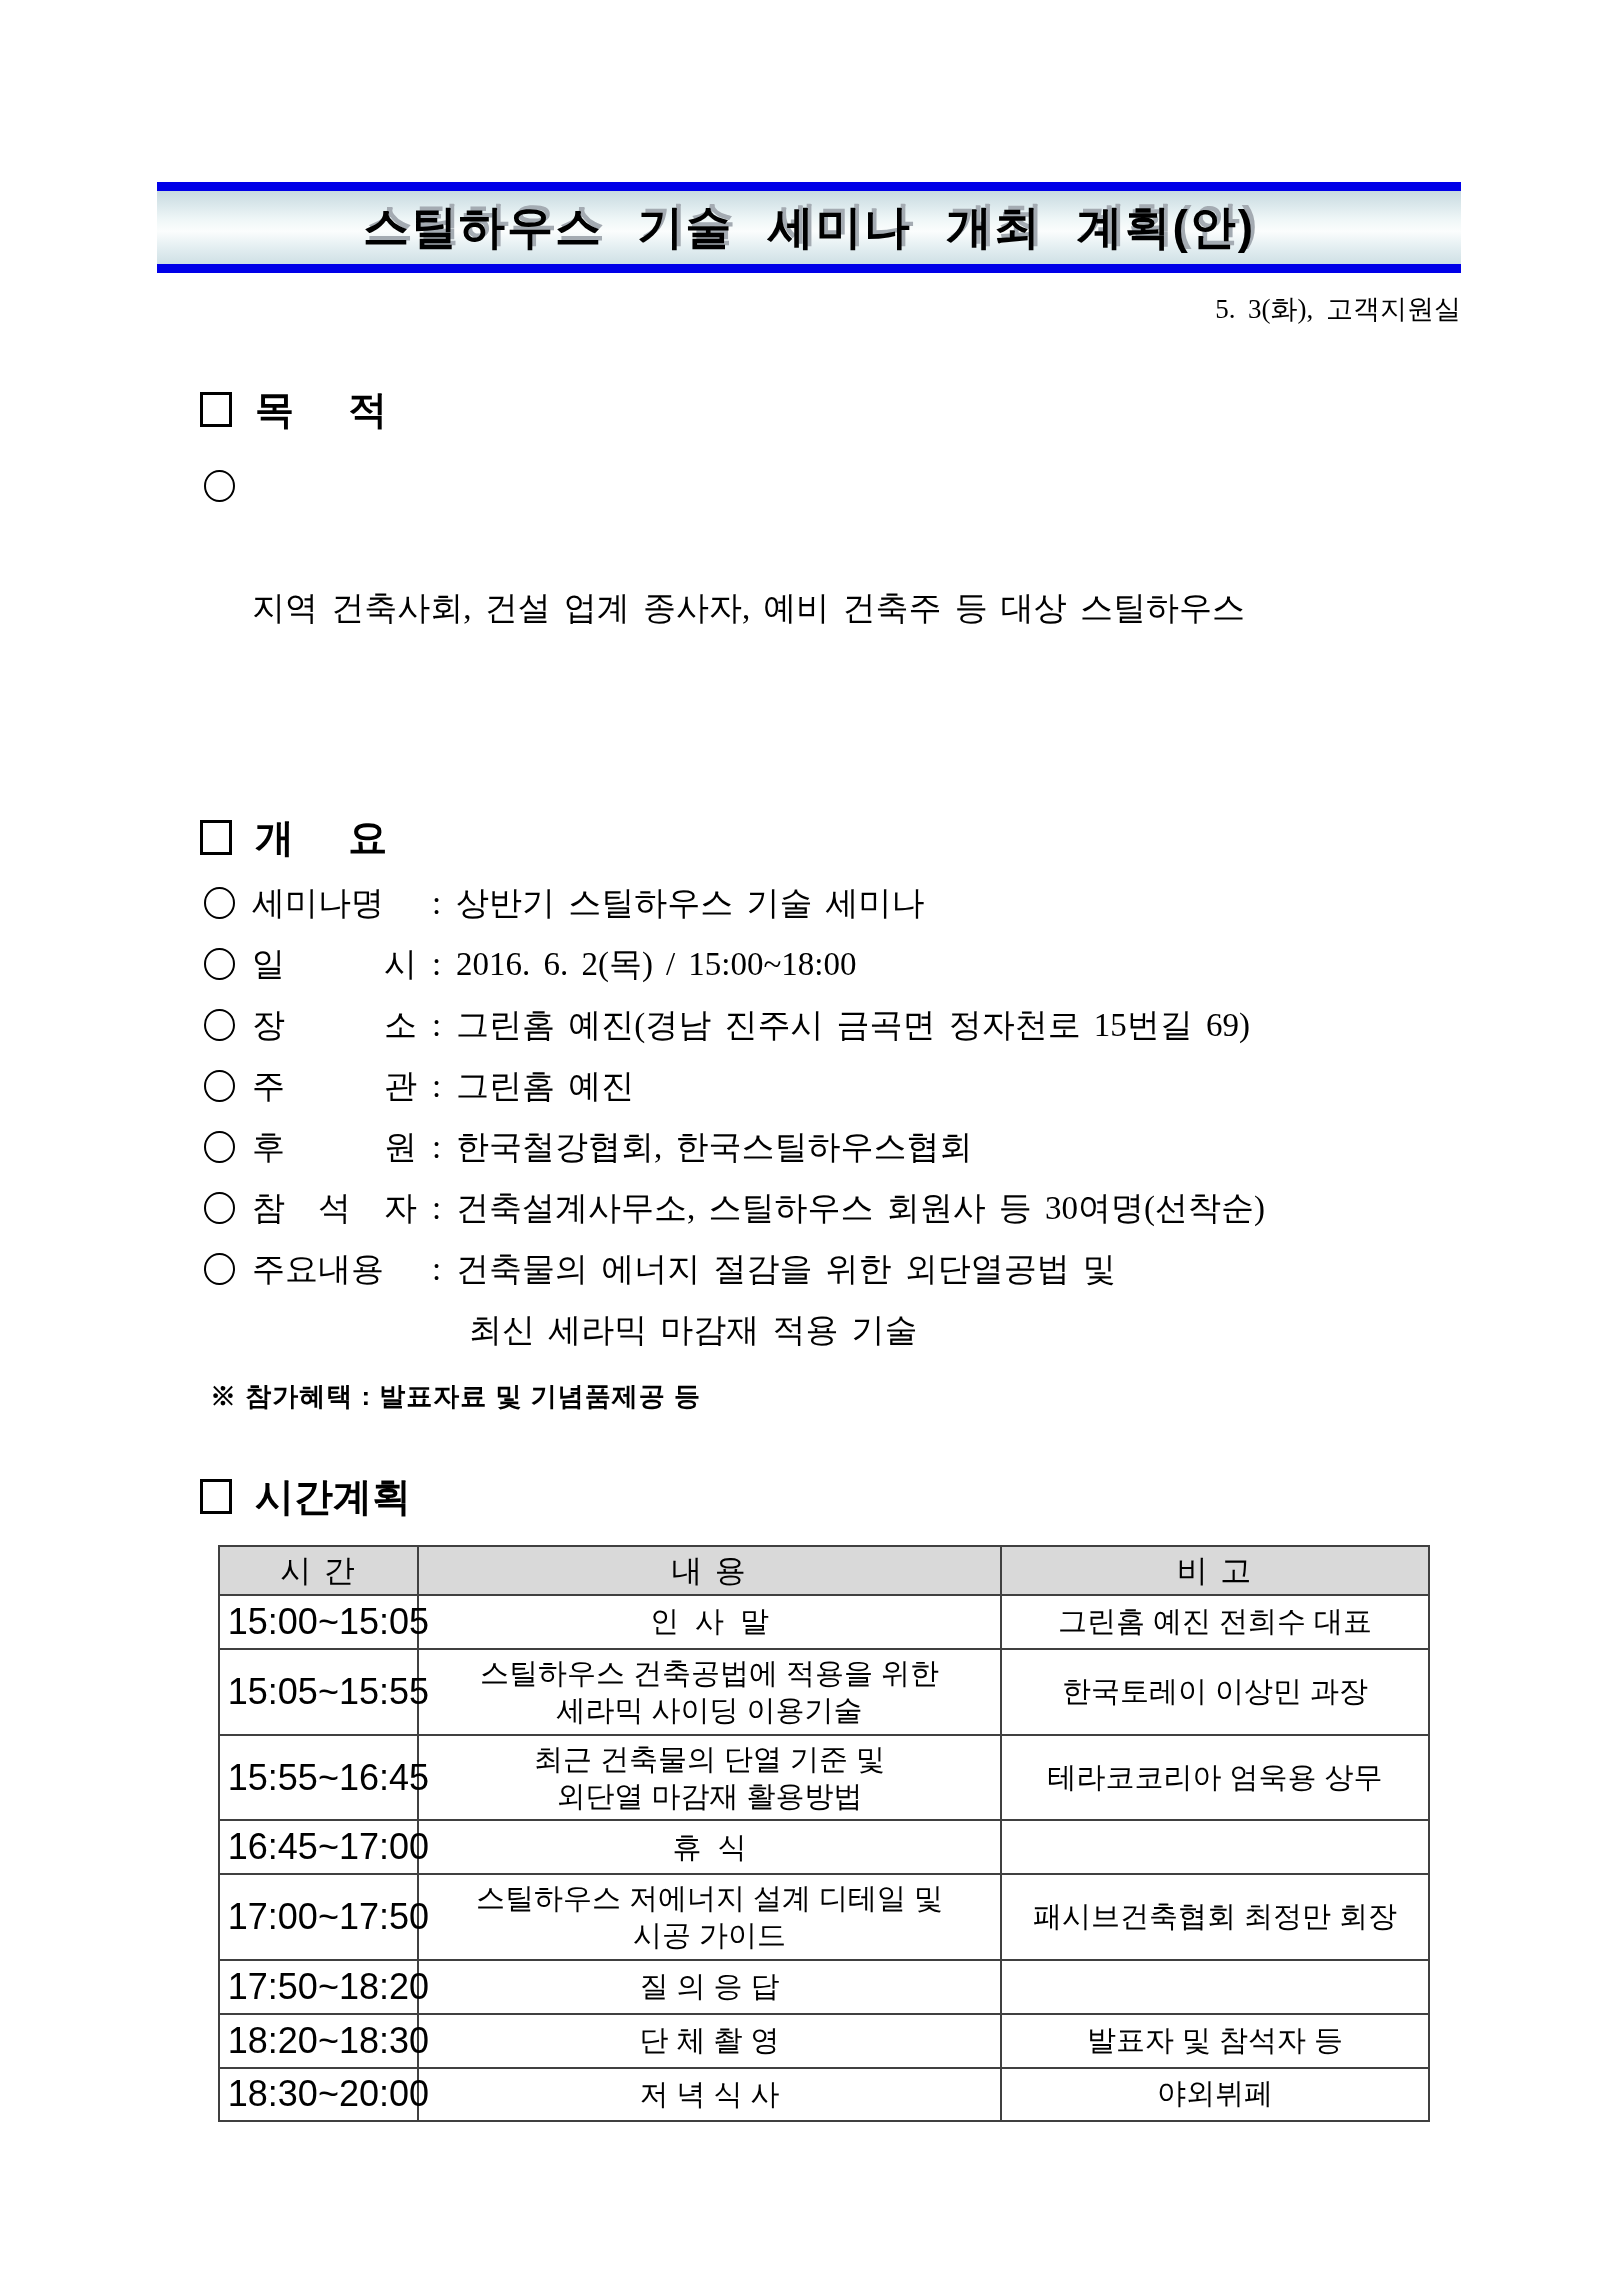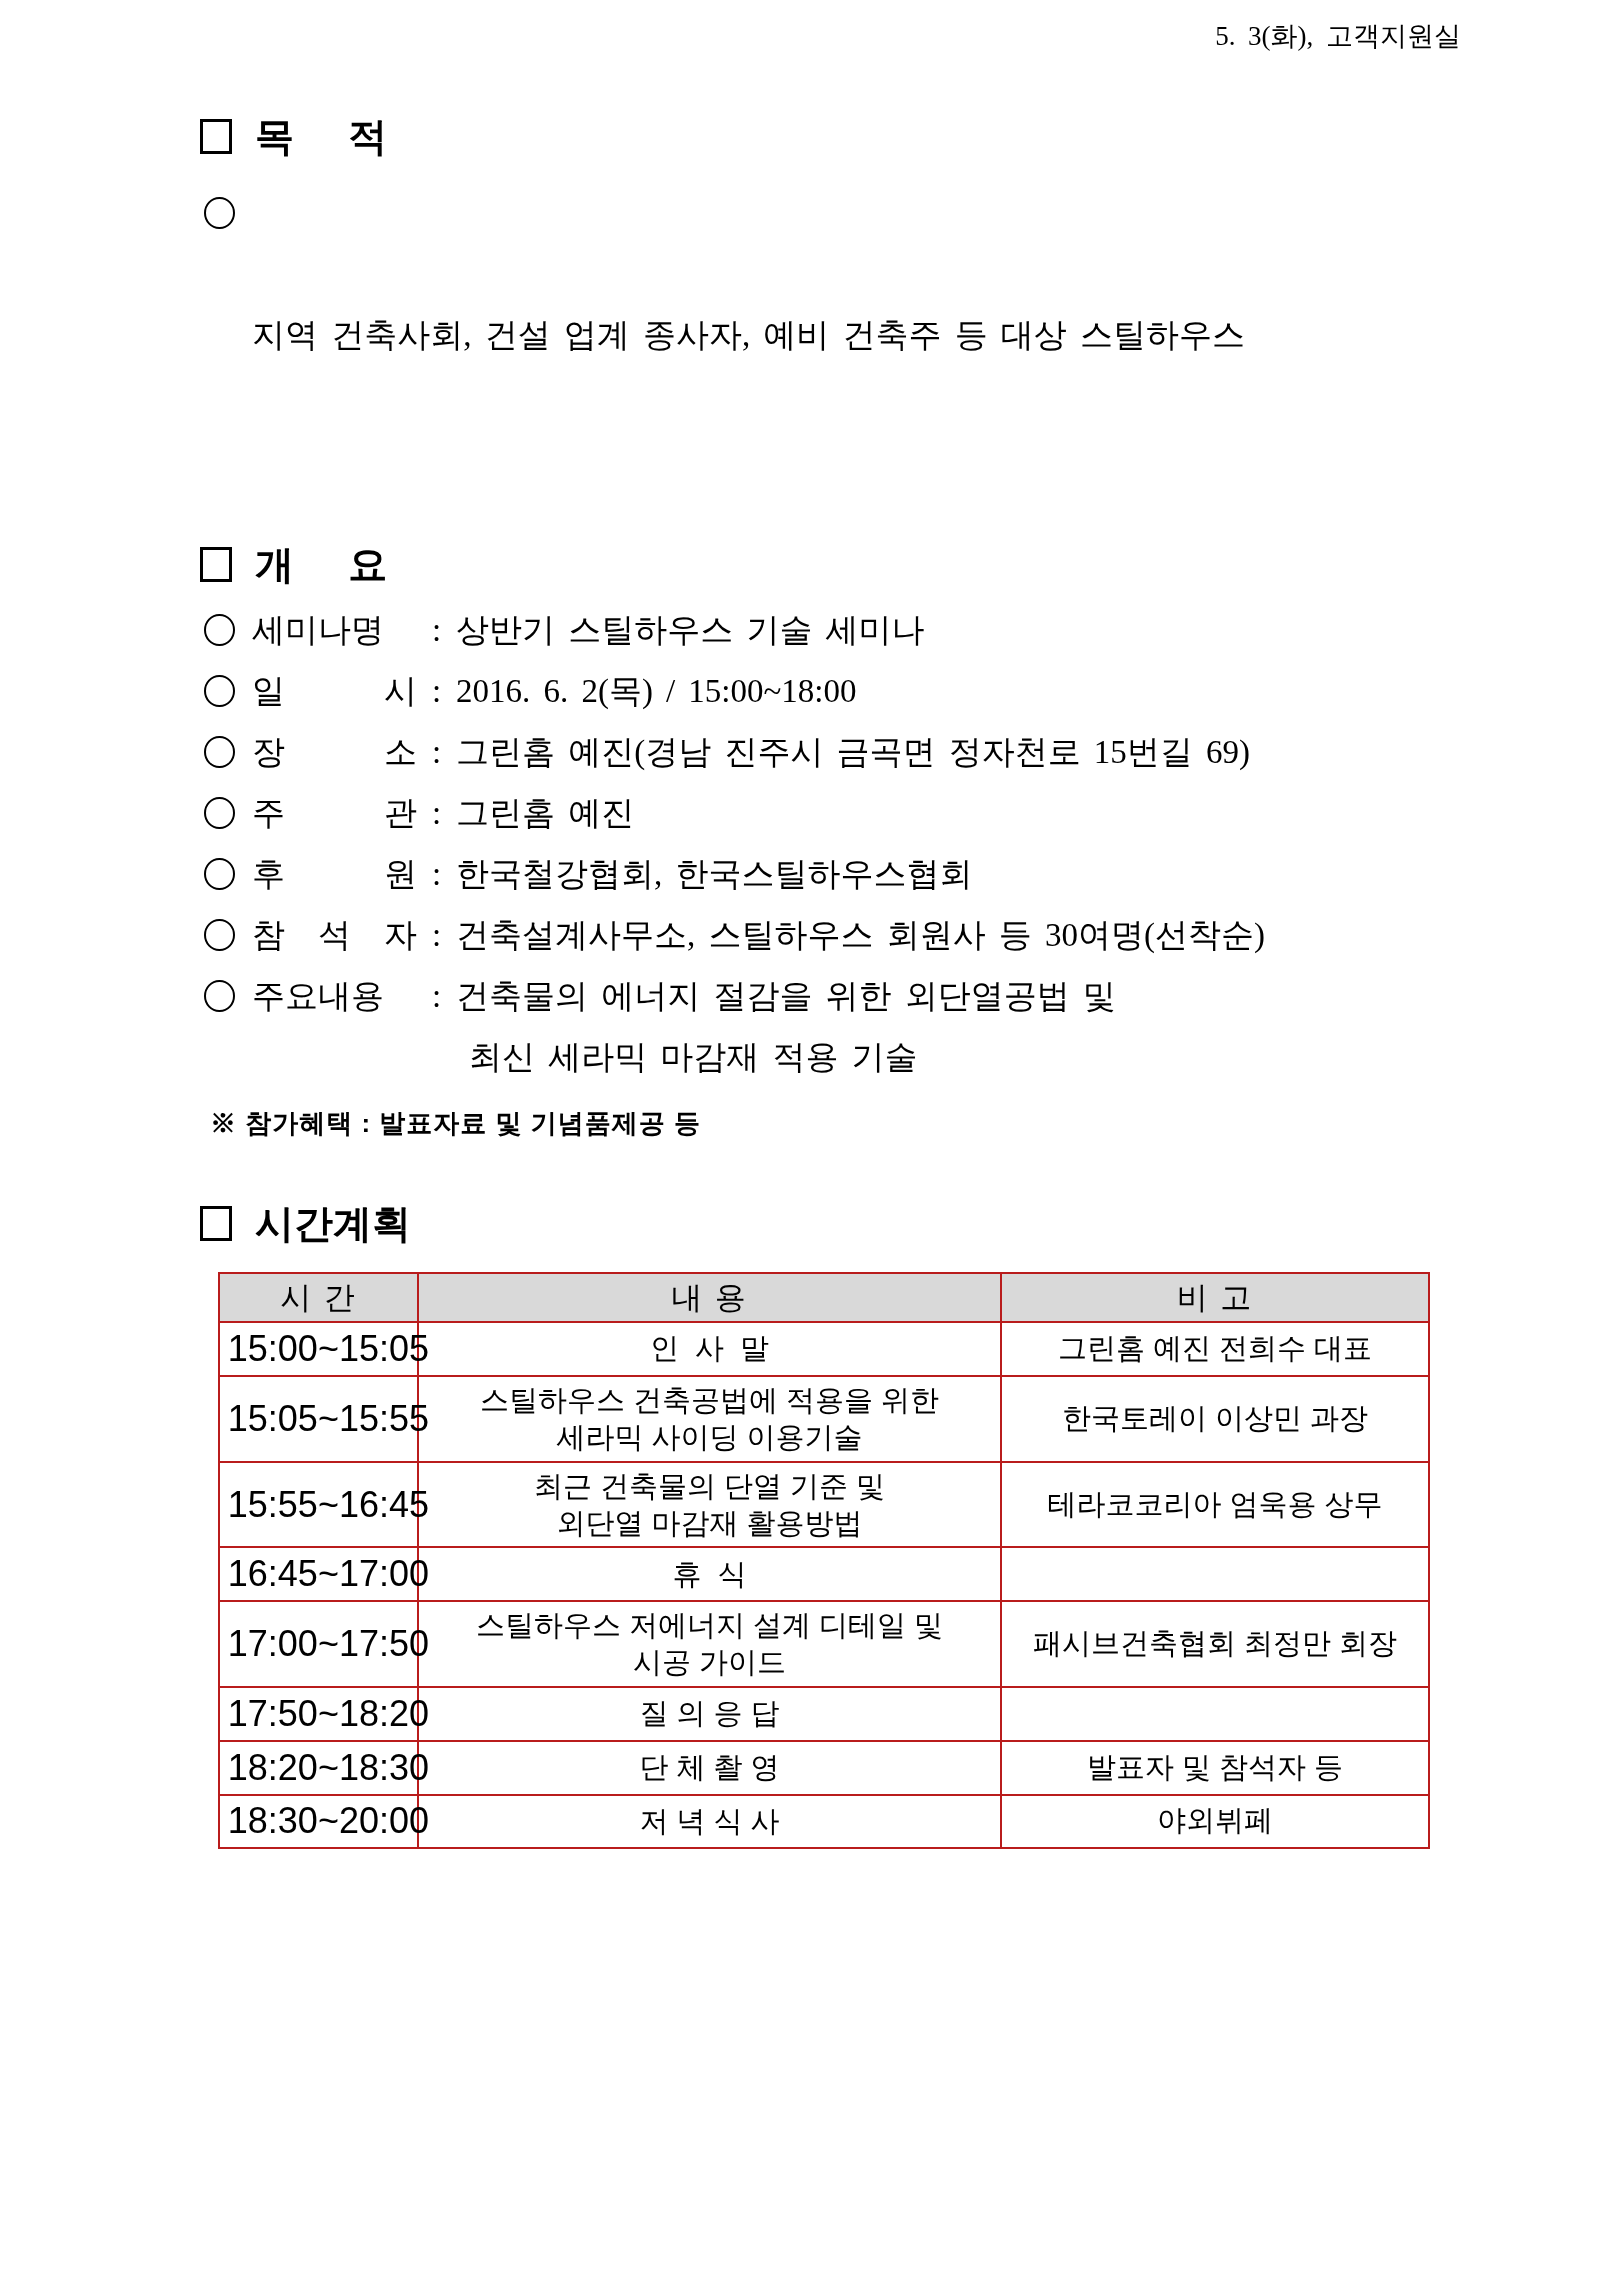--- a/index.html
+++ b/index.html
@@ -52,38 +52,41 @@
   .benefit-note {
     margin-top:17.6px; margin-left:53px; font-family:"Liberation Sans", sans-serif;
     font-weight:700; font-size:26px; line-height:35px; letter-spacing:1px; white-space:pre-wrap;
   }
   
   .sched-table {
     margin-top:25.5px; margin-left:61px; width:1210px; border-collapse:collapse;
     table-layout:fixed; font-family:"Liberation Sans", sans-serif;
     border:2.9px solid #000;
   }
-  .sched-table th, .sched-table td { border:2px solid #b91c1c; text-align:center; vertical-align:middle; }
+  .sched-table th, .sched-table td { border:2px solid #404040; text-align:center; vertical-align:middle; }
   .sched-table thead th {
     background:#d9d9d9; height:45px; font-weight:400; font-size:31px;
     letter-spacing:2px; white-space:pre-wrap;
   }
   .col-time { width:199px; }
   .col-content { width:583px; }
   .col-note { width:428px; }
   .sched-table td { padding:4.9px 7.8px; }
   .td-time { font-size:36px; }
   .cell-line { font-size:29px; line-height:37px; white-space:pre-wrap; }
   .td-note { font-size:29px; white-space:pre-wrap; }
 </style>
 </head>
 <body>
 
 <div class="page">
 
+  <div class="banner">
+    <div class="banner-title">스틸하우스 기술 세미나 개최 계획(안)</div>
+  </div>
 
   <div class="date-line">5. 3(화), 고객지원실</div>
 
   <div class="sec-heading mt-purpose">
     <span class="sq-bullet"></span>
     <span>목     적</span>
   </div>
   <div class="item-row purpose-item">
     <span class="circle-bullet"></span>
     <div>

